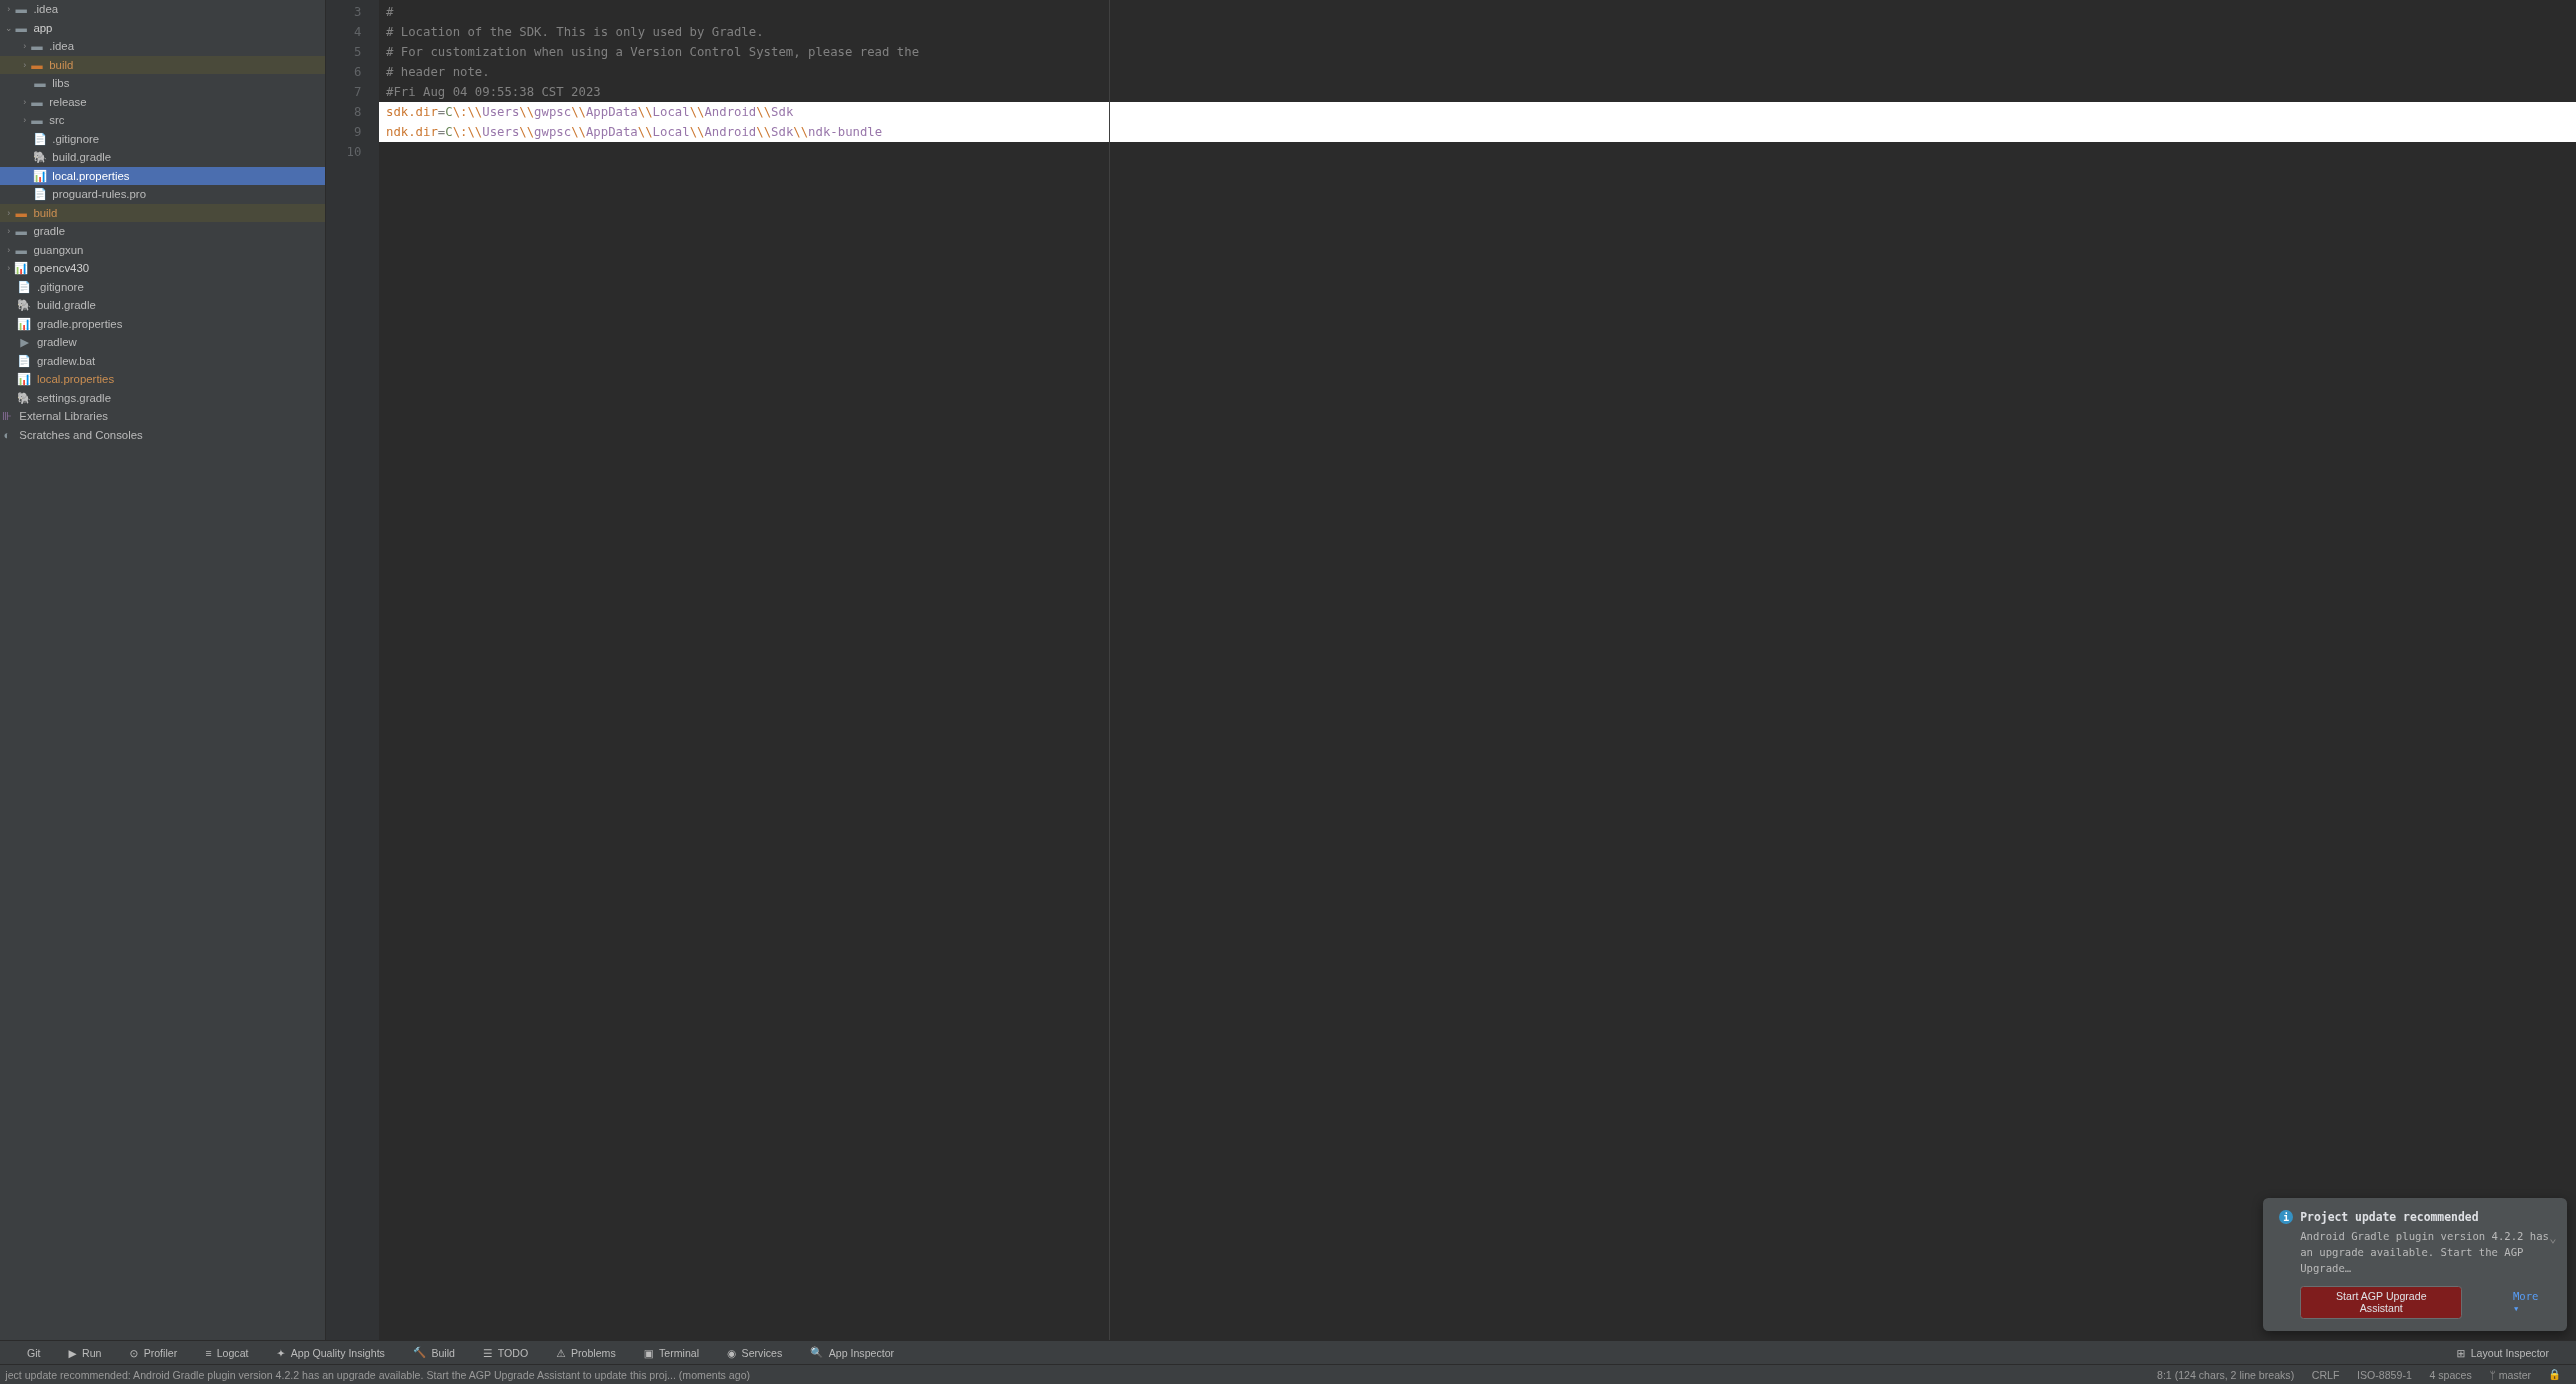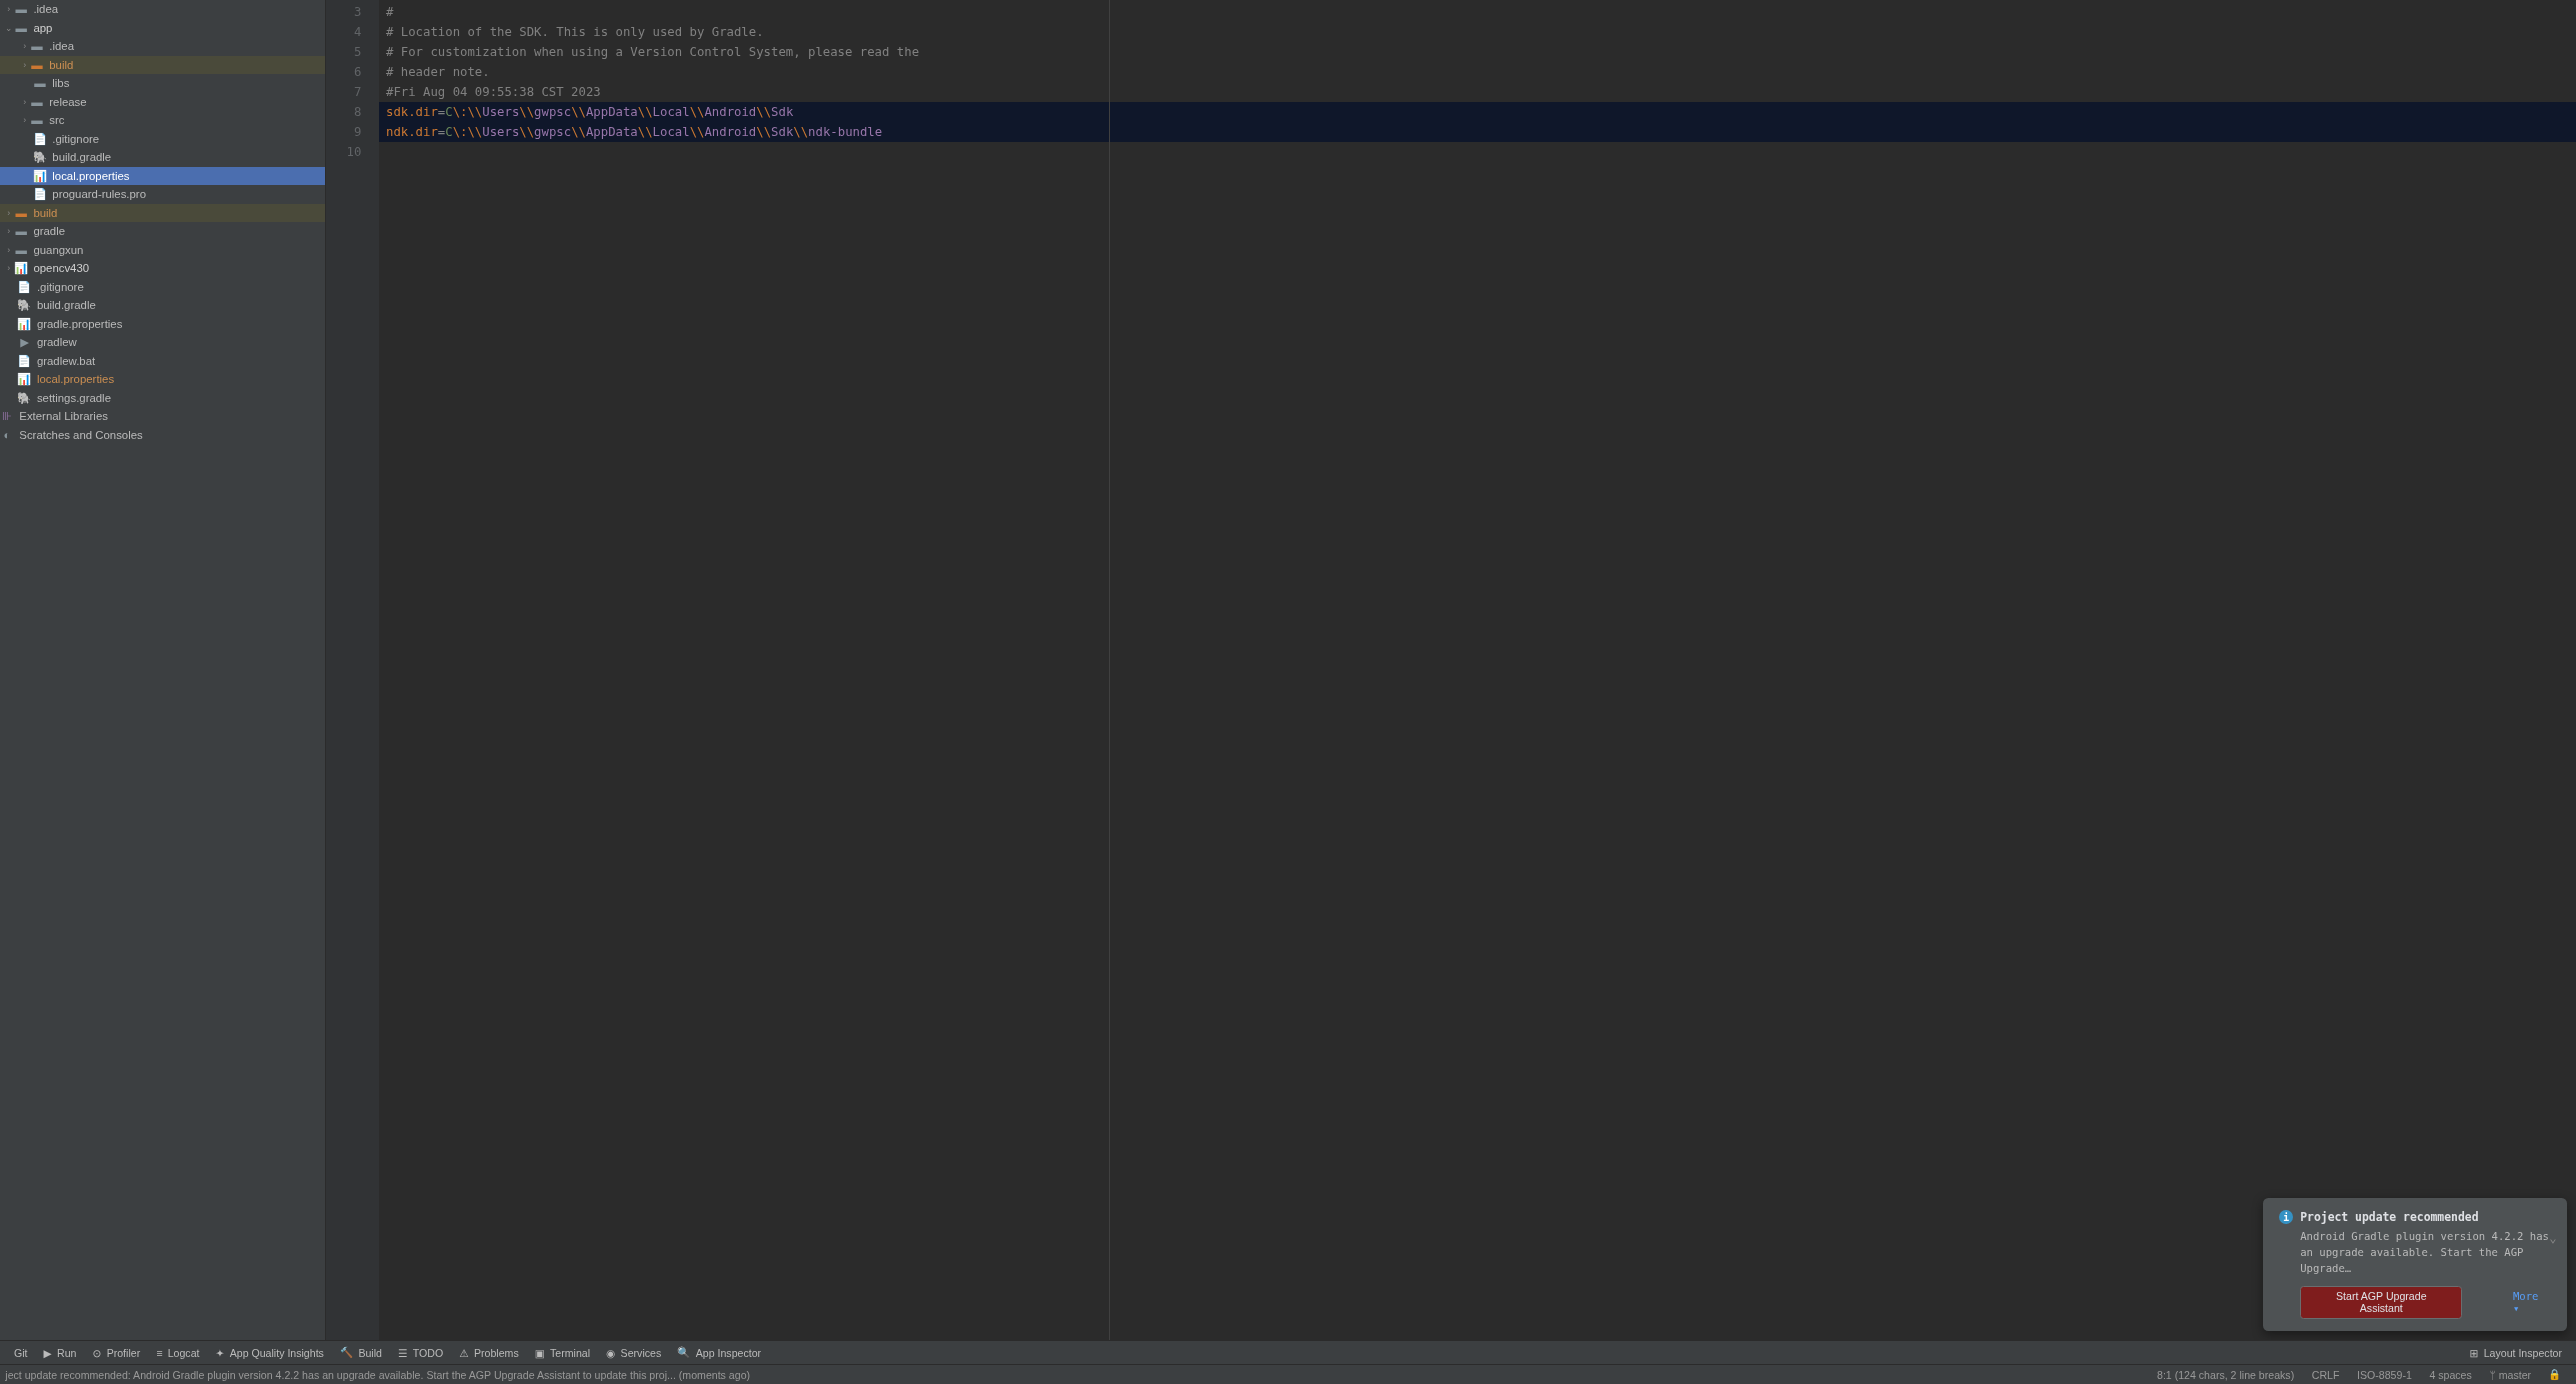--- a/index.html
+++ b/index.html
@@ -81,21 +81,21 @@
       font-size: 12.3px;
       padding-top: 1.8px;
       position: relative;
     }
     .code-line {
       height: 20px;
       line-height: 20px;
       padding-left: 7px;
       white-space: pre;
     }
-    .code-line.sel { background: #0f172a; }
+    .code-line.sel { background: #ffffff; }
     .comment { color: #808080; }
     .key { color: #cc7832; }
     .eq { color: #808080; }
     .val1 { color: #6a8759; }
     .esc { color: #cc7832; }
     .path-seg { color: #9876aa; }
     .ruler {
       position: absolute;
       left: 730px;
       top: 0;
@@ -149,22 +149,22 @@
       top: 33px;
       color: #888;
       cursor: pointer;
     }
     .bottom-panel {
       height: 24px;
       background: #3c3f41;
       border-top: 0.9px solid #2b2b2b;
       display: flex;
       align-items: center;
-      padding: 0 7px;
-      gap: 2px;
+      padding: 0 20px;
+      gap: 14px;
     }
     .panel-item {
       display: flex;
       align-items: center;
       gap: 5.3px;
       padding: 1.8px 7px;
       cursor: pointer;
       color: #bbbbbb;
       font-size: 10.6px;
     }

